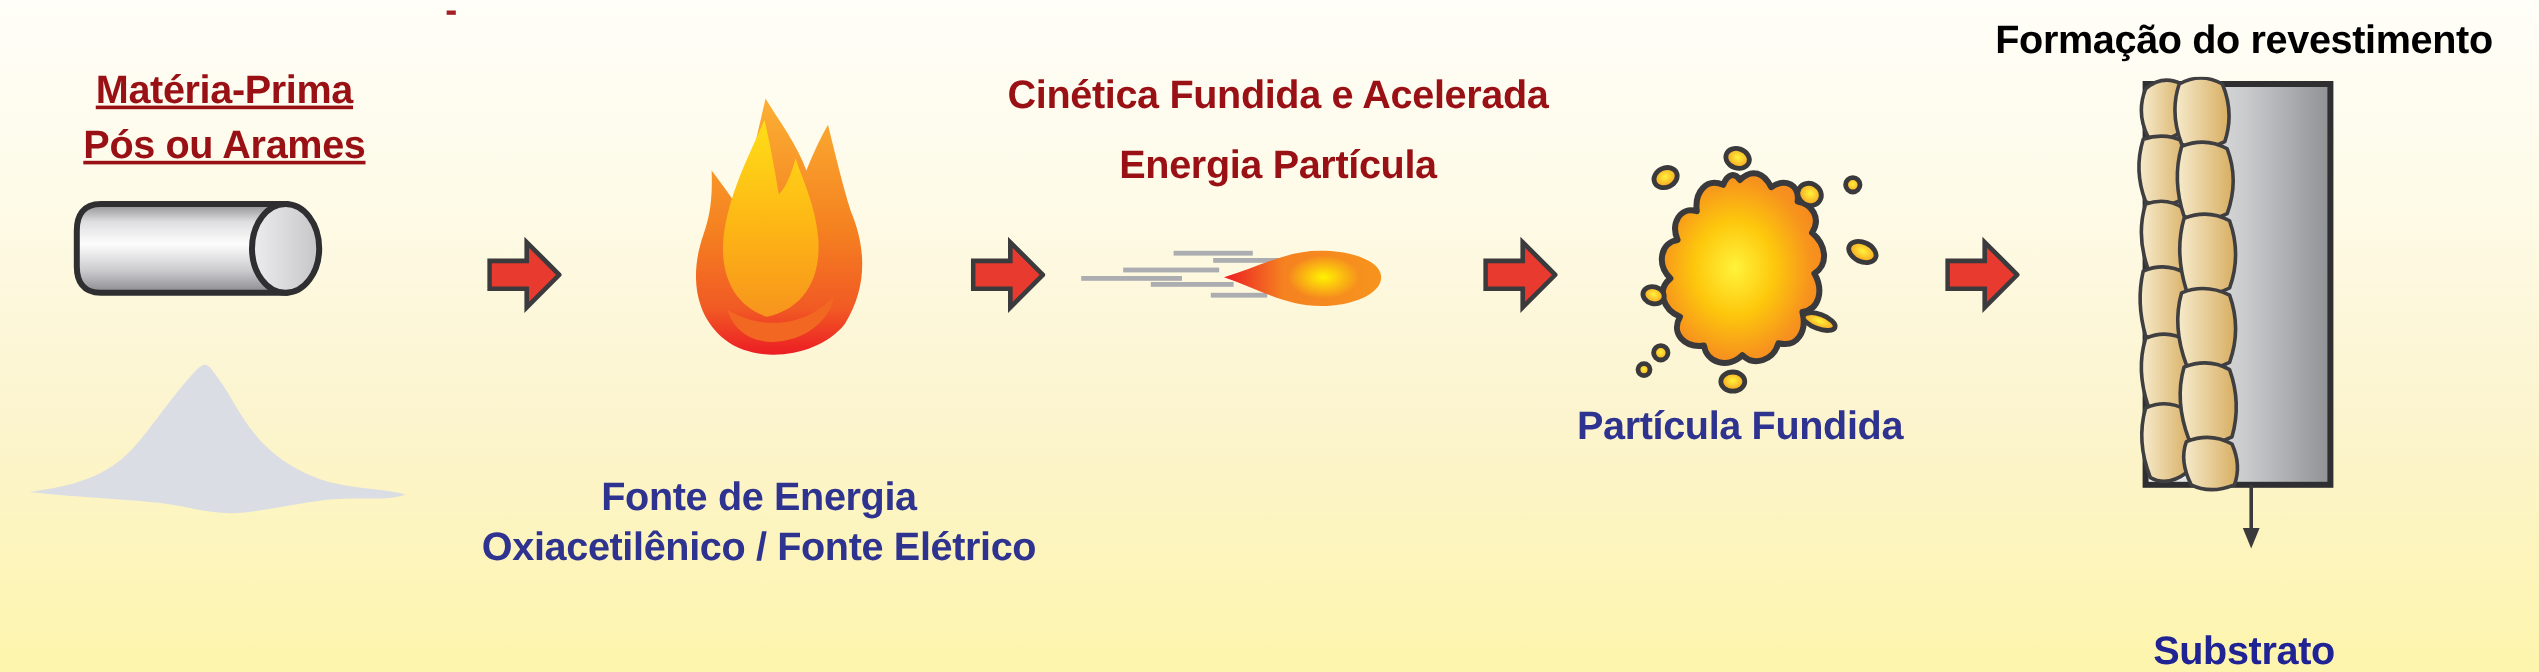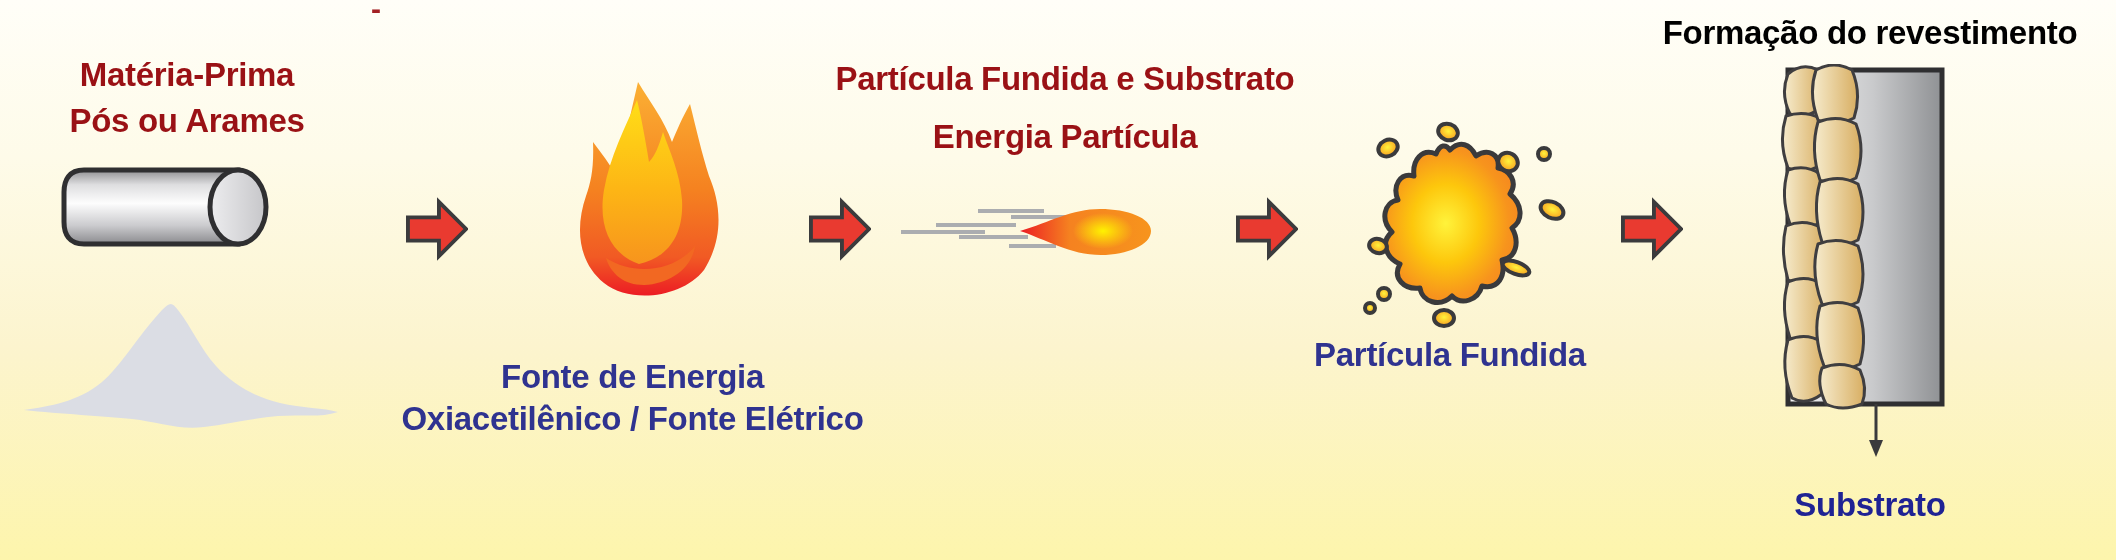--- a/index.html
+++ b/index.html
@@ -11,22 +11,22 @@
   }
   .abs{position:absolute;}
   .lbl{
     font-weight:bold;font-size:33px;letter-spacing:-0.3px;
     text-align:center;white-space:nowrap;
   }
   .red1{color:#9A1115;}
   .red2{color:#000000;}
   .blue1{color:#2F3390;}
   .blue2{color:#1F2394;}
-  .lh46{line-height:46px;white-space:normal;}
-  .lh42{line-height:42px;white-space:normal;}
+  .lh46{line-height:46px;white-space:normal;text-decoration:underline;}
+  .lh42{line-height:42px;white-space:normal;margin-top:37px;}
   .dash{
     color:#A32024;font-weight:bold;font-size:30px;line-height:10px;
   }
   svg{display:block;}
 </style>
 </head>
 <body>
 
 <span class="abs dash" style="left:371px;top:4px;">-</span>
 
@@ -87,21 +87,21 @@
   <path d="M92,2 C104,22 118,40 126,62 C131,50 136,38 144,24 C150,48 156,74 163,96 C175,124 178,158 158,190 C136,218 84,224 58,203 C32,182 29,148 40,116 C45,102 48,88 47,62 C56,74 64,84 70,96 C78,64 85,32 92,2 Z" fill="url(#flameOuter)"></path>
   <path d="M91,20 C79,48 64,76 58,110 C52,146 64,174 93,184 C121,178 138,156 136,120 C134,92 123,70 117,52 C113,66 109,76 103,82 C99,58 95,36 91,20 Z" fill="url(#flameInner)"></path>
   <path d="M60,178 C88,196 128,192 149,166 C146,188 124,204 98,205 C78,205 65,194 60,178 Z" fill="#F26822"></path>
 </svg>
 
 <div class="abs lbl blue1 lh42" style="left:375px;top:356px;width:515px;">
   <div>Fonte de Energia</div>
   <div>Oxiacetilênico / Fonte Elétrico</div>
 </div>
 
-<div class="abs lbl red1" style="left:815px;top:60px;width:500px;">Partícula Fundida e Substrato</div>
+<div class="abs lbl red1" style="left:815px;top:60px;width:500px;">Cinética Fundida e Acelerada</div>
 <div class="abs lbl red1" style="left:815px;top:118px;width:500px;">Energia Partícula</div>
 
 <svg class="abs" style="left:898px;top:204px;" width="262" height="56" viewBox="0 0 262 56">
   <defs>
     <linearGradient id="cometGrad" x1="0" y1="0" x2="1" y2="0">
       <stop offset="0" stop-color="#EC1C24"></stop>
       <stop offset="0.38" stop-color="#F58220"></stop>
       <stop offset="1" stop-color="#F7941D"></stop>
     </linearGradient>
     <radialGradient id="cometCore" cx="0.5" cy="0.5" r="0.5">

